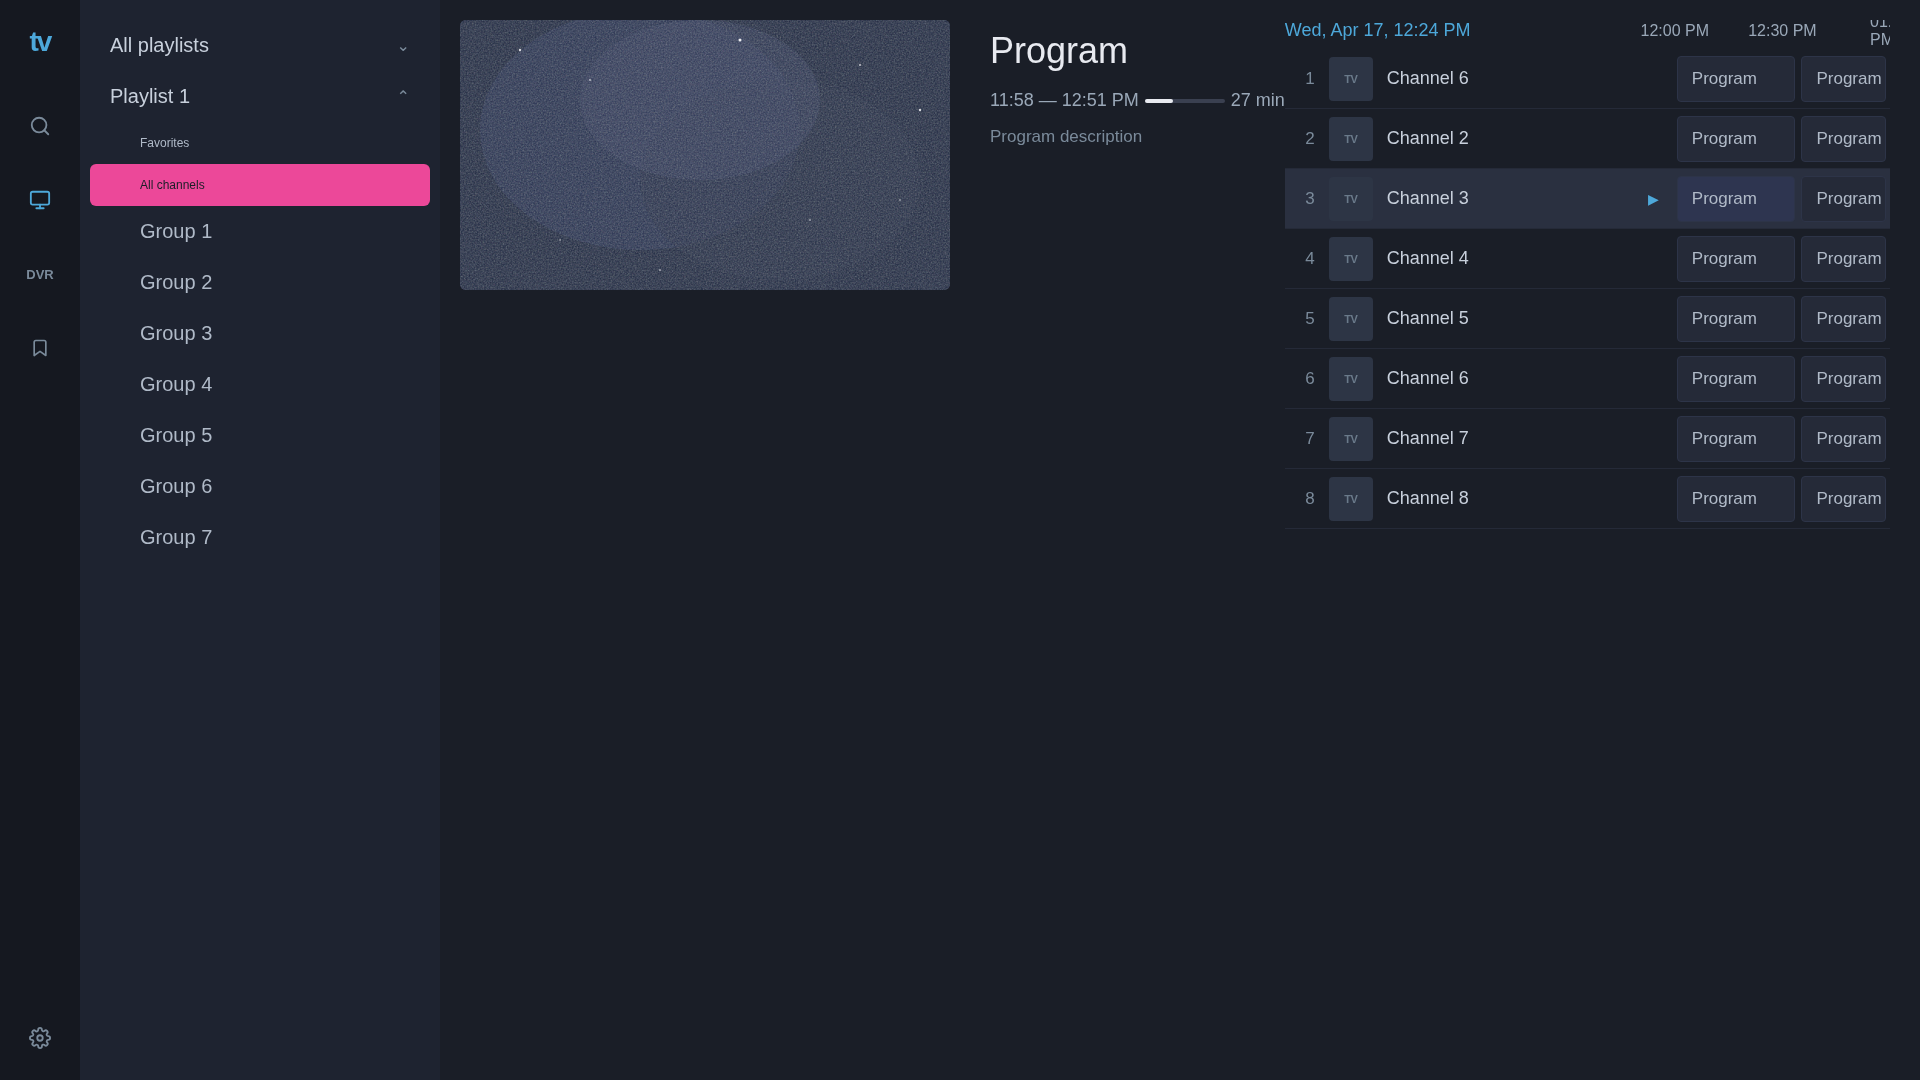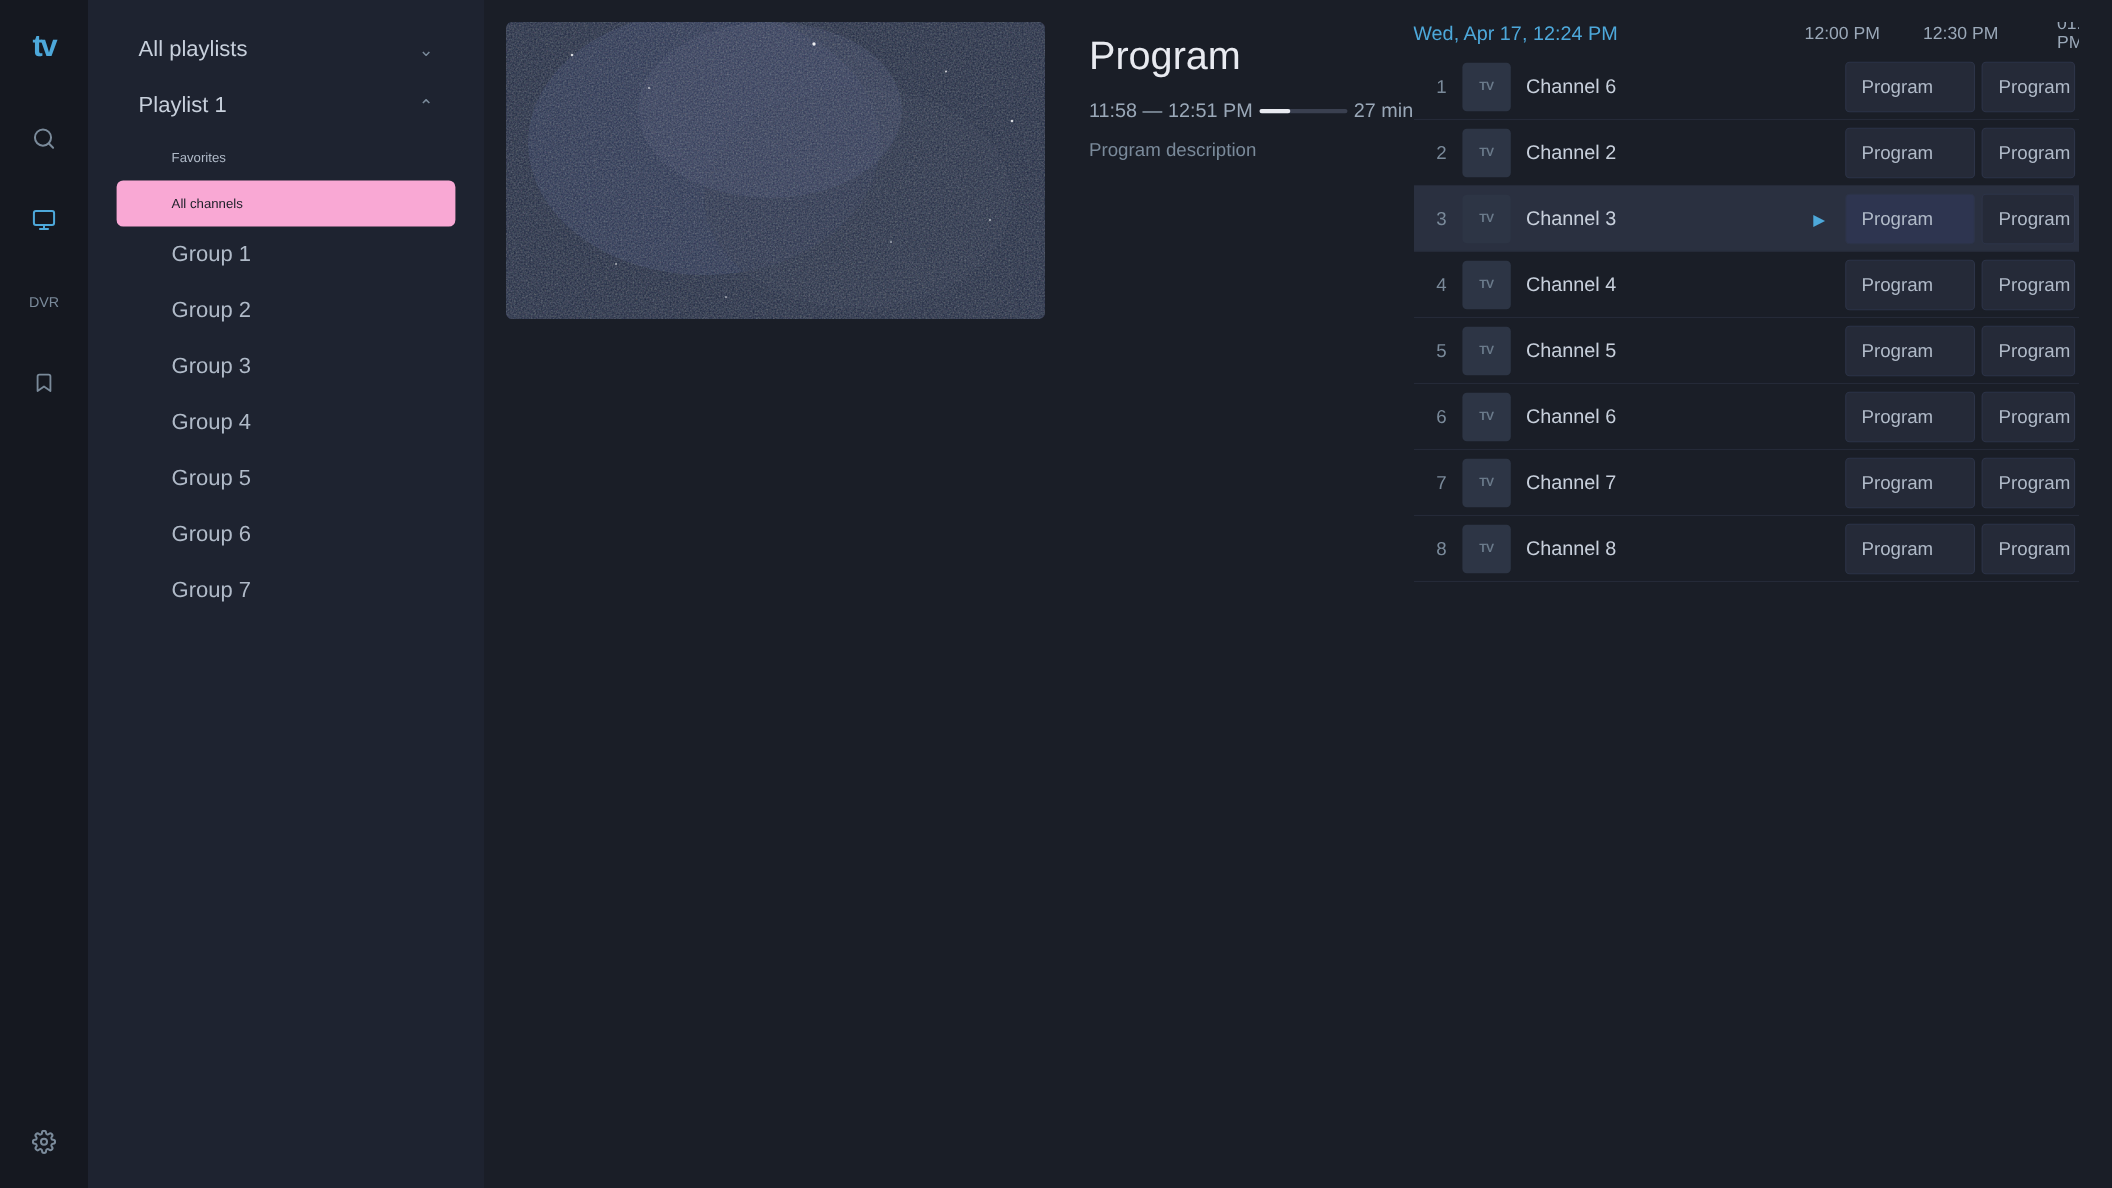--- a/index.html
+++ b/index.html
@@ -41,21 +41,21 @@
       font-size: 28px;
       font-weight: bold;
       letter-spacing: -2px;
       margin-bottom: 10px;
     }
 
     
     .playlist-panel {
       width: 360px;
       background: #1e2330;
-      padding: 20px 16px;
+      padding: 20px 0;
       flex-shrink: 0;
       overflow-y: auto;
     }
     .playlist-section-header {
       display: flex;
       align-items: center;
       justify-content: space-between;
       padding: 14px 30px;
       cursor: pointer;
       font-size: 20px;
@@ -68,21 +68,21 @@
     }
     .playlist-item {
       padding: 14px 30px;
       font-size: 19px;
       color: #b0bac8;
       cursor: pointer;
       border-radius: 4px;
       margin: 0 10px;
     }
     .playlist-item.active {
-      background: #f9a8d4;
+      background: #ec4899;
       color: #1a1e27;
       border-radius: 6px;
       font-weight: 500;
     }
     .playlist-item.sub {
       padding-left: 50px;
       font-size: 12px;
     }
     .playlist-item.group {
       padding-left: 50px;
@@ -330,21 +330,21 @@
     </svg>
   </div>
   <div class="sidebar-icon active">
     <svg width="22" height="22" viewBox="0 0 24 24" fill="none" stroke="currentColor" stroke-width="2" stroke-linecap="round" stroke-linejoin="round">
       <rect x="2" y="3" width="20" height="14" rx="2" ry="2"></rect>
         <line x1="8" y1="21" x2="16" y2="21"></line>
         <line x1="12" y1="17" x2="12" y2="21"></line>
     </svg>
   </div>
   <div class="sidebar-icon">
-    <span style="font-size:13px;font-weight:400;color:#7a8a9a;">DVR</span>
+    <span style="font-size:13px;font-weight:700;color:#7a8a9a;">DVR</span>
   </div>
   <div class="sidebar-icon">
     <svg width="20" height="22" viewBox="0 0 24 24" fill="none" stroke="currentColor" stroke-width="2" stroke-linecap="round" stroke-linejoin="round">
       <path d="M19 21l-7-5-7 5V5a2 2 0 0 1 2-2h10a2 2 0 0 1 2 2z"></path>
     </svg>
   </div>
   <div style="flex:1;"></div>
   <div class="sidebar-icon" style="margin-bottom:20px;">
     <svg width="22" height="22" viewBox="0 0 24 24" fill="none" stroke="currentColor" stroke-width="2" stroke-linecap="round" stroke-linejoin="round">
       <circle cx="12" cy="12" r="3"></circle>

